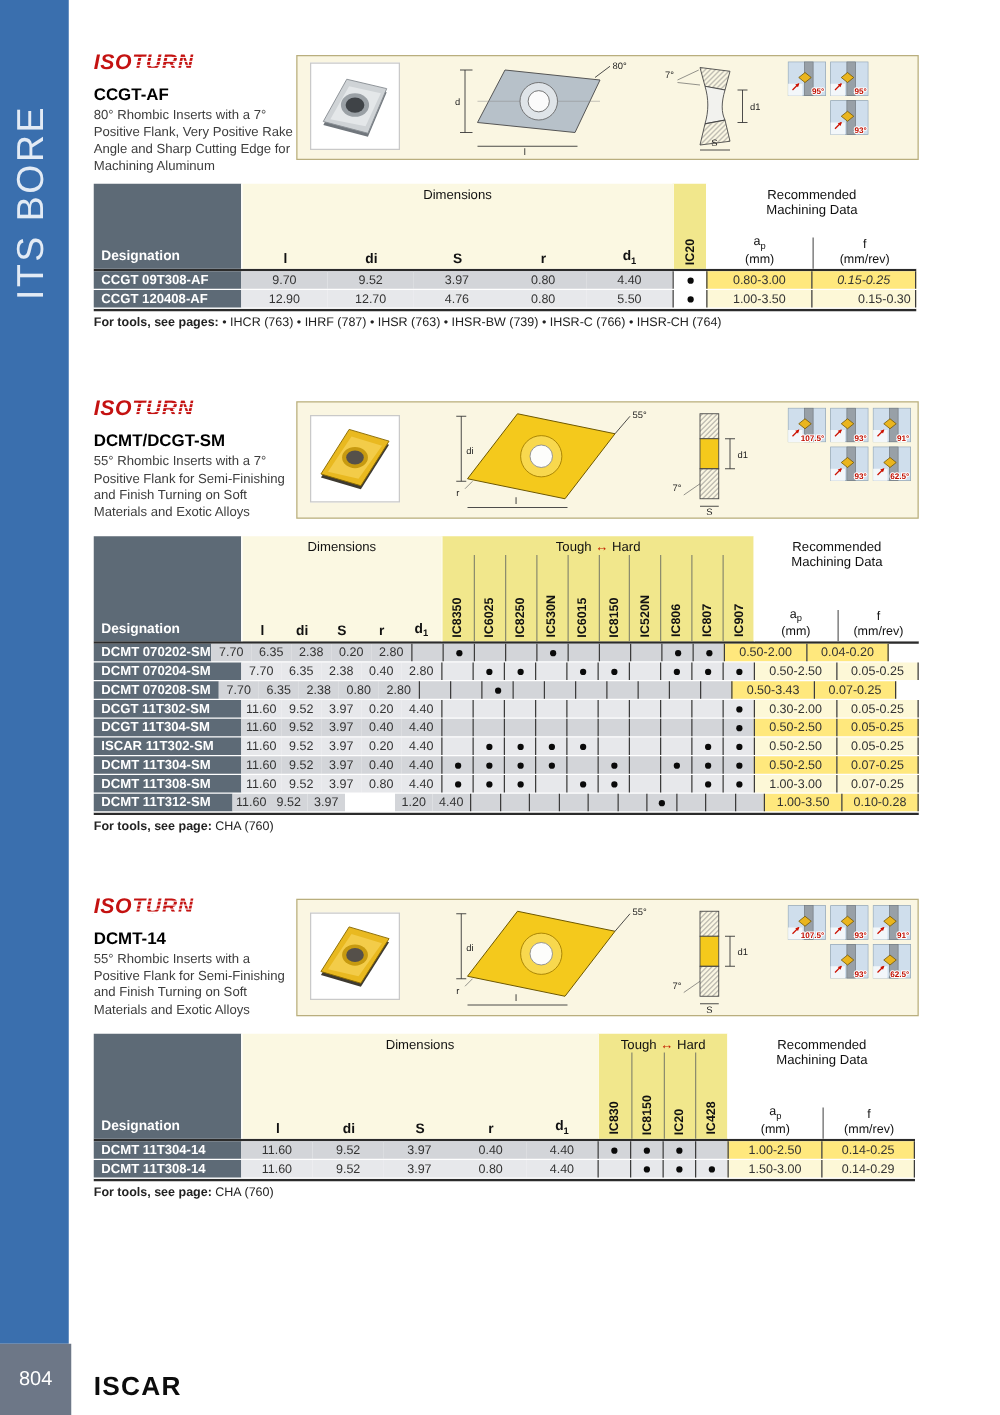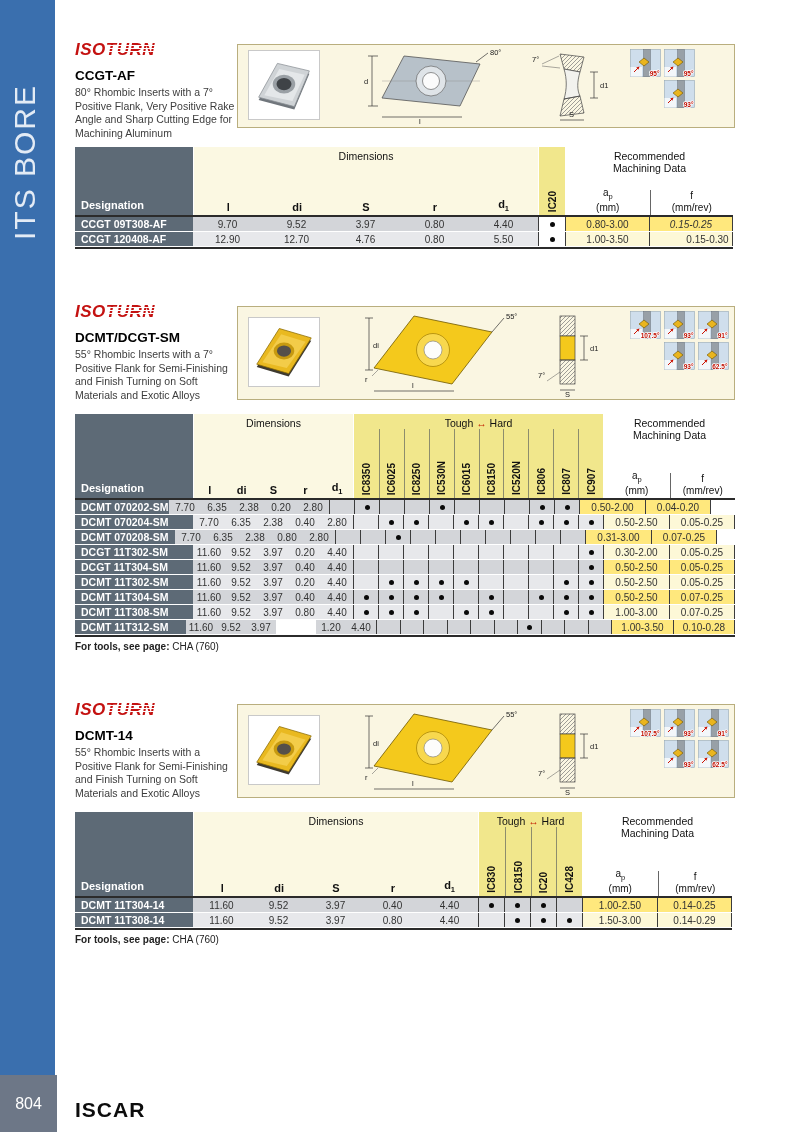--- a/index.html
+++ b/index.html
@@ -229,20 +229,21 @@
             <div class="td-dim" style="width: 69px;">4.76</div>
             <div class="td-dim" style="width: 69px;">0.80</div>
             <div class="td-dim" style="width: 69px;">5.50</div>
             <div class="td-grade white" style="width: 27px;">
               <span class="dot"></span>
             </div>
             <div class="td-mach ap" style="width: 84px;">1.00-3.50</div>
             <div class="td-mach f" style="width: 84px; padding-left: 33px;">0.15-0.30</div>
           </div>
         </div>
+      <div class="tools-footer"><span class="ft-label">For tools, see pages: </span><span class="ft-items">• IHCR (763)  • IHRF (787)  • IHSR (763)  • IHSR-BW (739)  • IHSR-C (766)  • IHSR-CH (764)</span></div>
     </div>
 
     <div class="section" style="margin-top:53px;">
       <div class="sec-head" style="height:102px;">
         <div class="sec-text">
           <div class="logo"><span class="iso">ISO</span><span class="turn">TURN</span></div>
           <div class="sec-title">DCMT/DCGT-SM</div>
           <div class="sec-desc">55° Rhombic Inserts with a 7° Positive Flank for Semi-Finishing and Finish Turning on Soft Materials and Exotic Alloys</div>
         </div>
         <div class="diagram-box" style="height:94px;">
@@ -471,21 +472,21 @@
             <div class="td-grade" style="width: 25px;">
               <span class="dot"></span>
             </div>
             <div class="td-grade" style="width: 25px;"></div>
             <div class="td-grade" style="width: 25px;"></div>
             <div class="td-grade" style="width: 25px;"></div>
             <div class="td-grade" style="width: 25px;"></div>
             <div class="td-grade" style="width: 25px;"></div>
             <div class="td-grade" style="width: 25px;"></div>
             <div class="td-grade" style="width: 25px;"></div>
-            <div class="td-mach ap" style="width: 66px;">0.31-3.00</div>
+            <div class="td-mach ap" style="width: 66px;">0.50-3.43</div>
             <div class="td-mach f" style="width: 66px;">0.07-0.25</div>
           </div>
           <div class="trow odd">
             <div class="td-des" style="width: 118px;">DCGT 11T302-SM</div>
             <div class="td-dim" style="width: 32px;">11.60</div>
             <div class="td-dim" style="width: 32px;">9.52</div>
             <div class="td-dim" style="width: 32px;">3.97</div>
             <div class="td-dim" style="width: 32px;">0.20</div>
             <div class="td-dim" style="width: 32px;">4.40</div>
             <div class="td-grade" style="width: 25px;"></div>
@@ -519,21 +520,21 @@
             <div class="td-grade" style="width: 25px;"></div>
             <div class="td-grade" style="width: 25px;"></div>
             <div class="td-grade" style="width: 25px;"></div>
             <div class="td-grade" style="width: 25px;">
               <span class="dot"></span>
             </div>
             <div class="td-mach ap" style="width: 66px;">0.50-2.50</div>
             <div class="td-mach f" style="width: 66px;">0.05-0.25</div>
           </div>
           <div class="trow odd">
-            <div class="td-des" style="width: 118px;">DCMT 11T302-SM</div>
+            <div class="td-des" style="width: 118px;">ISCAR 11T302-SM</div>
             <div class="td-dim" style="width: 32px;">11.60</div>
             <div class="td-dim" style="width: 32px;">9.52</div>
             <div class="td-dim" style="width: 32px;">3.97</div>
             <div class="td-dim" style="width: 32px;">0.20</div>
             <div class="td-dim" style="width: 32px;">4.40</div>
             <div class="td-grade" style="width: 25px;"></div>
             <div class="td-grade" style="width: 25px;">
               <span class="dot"></span>
             </div>
             <div class="td-grade" style="width: 25px;">

